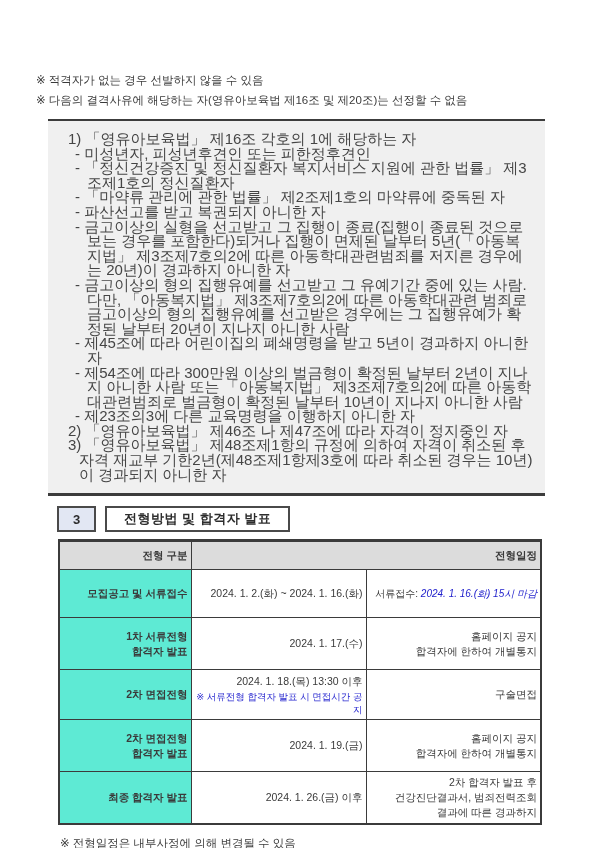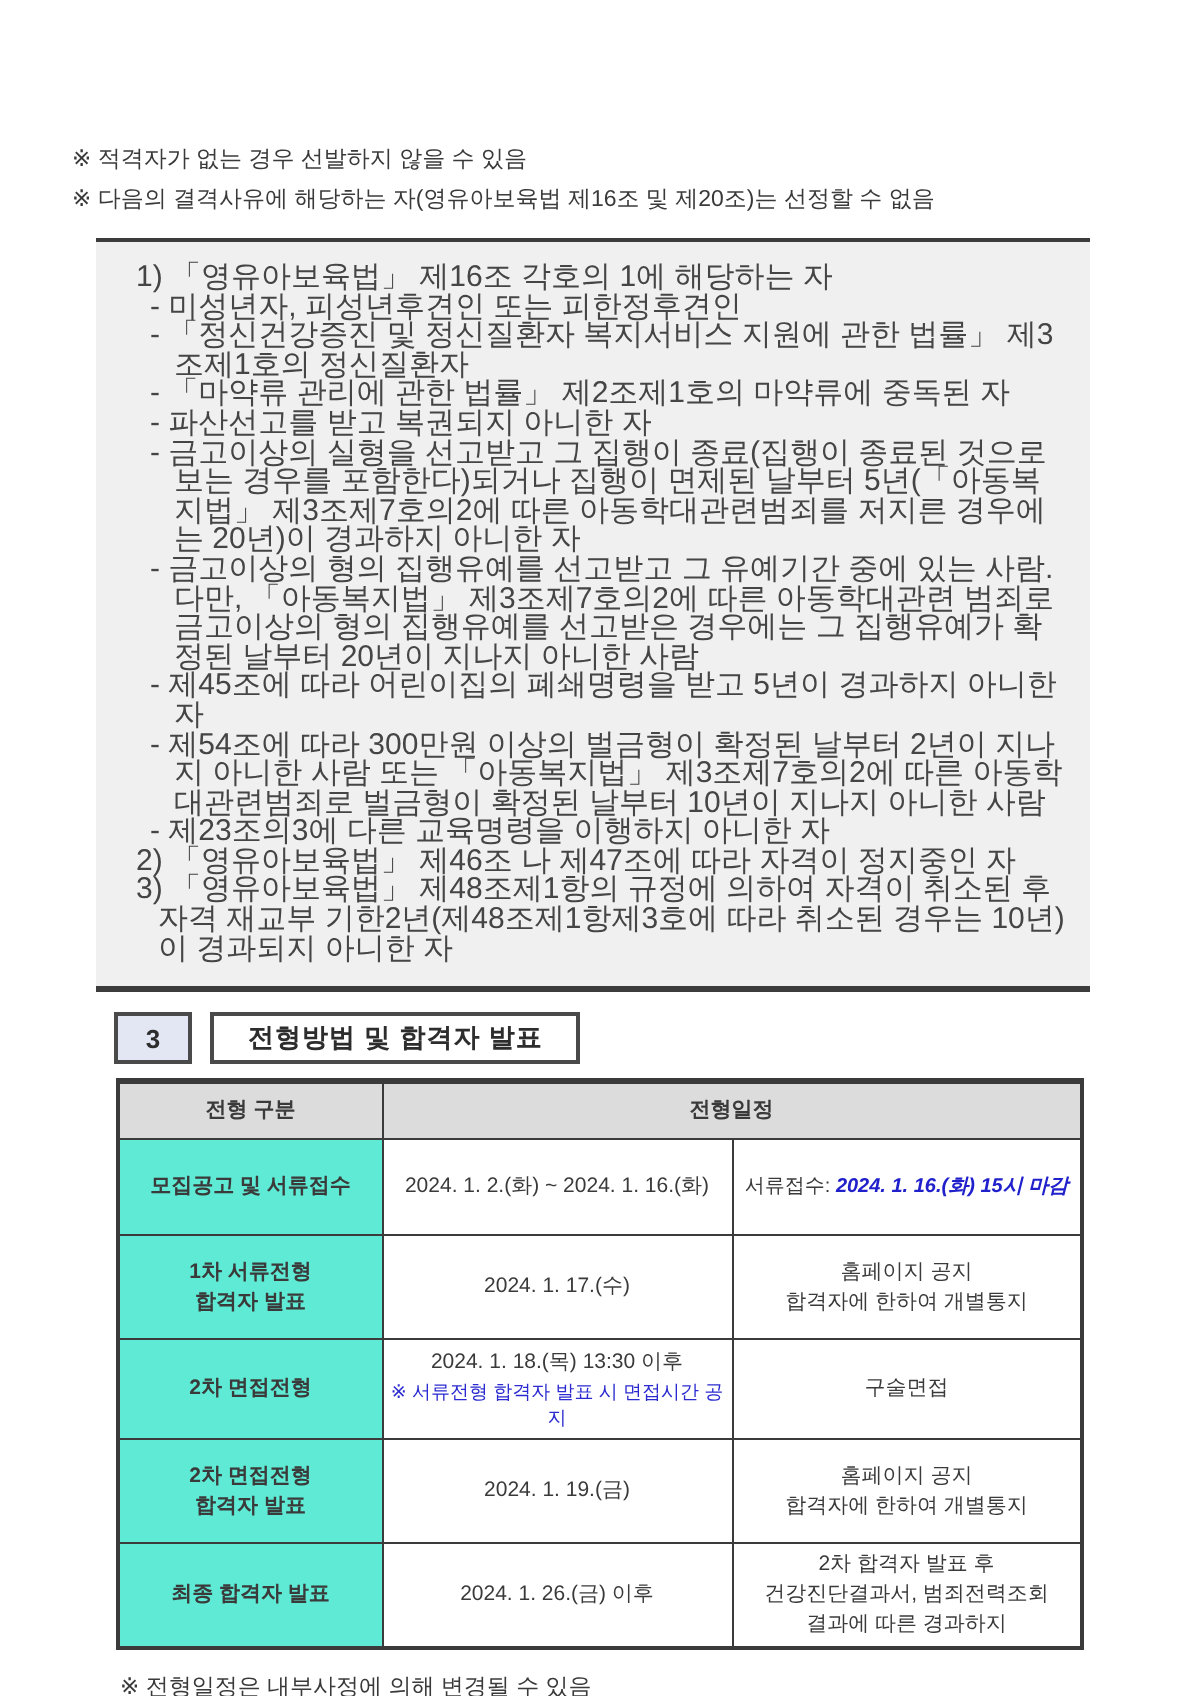--- a/index.html
+++ b/index.html
@@ -47,32 +47,32 @@
     margin: 7px 0 0 58px;
     width: 482px;
     border-collapse: collapse;
     table-layout: fixed;
     border: 2px solid #3b3b3b;
     border-top-width: 3px;
     border-bottom-width: 2.5px;
   }
   table.schedule td {
     border: 1.5px solid #3b3b3b;
-    text-align: center; vertical-align: middle;
+    text-align: right; vertical-align: middle;
     font-size: 10.5px; line-height: 15px; color: #3a3a3a;
     padding: 2px 3px;
   }
   td.hdr { background: #dcdcdc; font-weight: bold; font-size: 11.5px; height: 29px; color: #2f2f2f; }
   td.cat { background: #5eead4; font-weight: bold; font-size: 11.5px; color: #2f2f2f; }
   tr.r1 td { height: 48px; }
   tr.r2 td { height: 52px; }
   tr.r3 td { height: 50px; }
   tr.r4 td { height: 52px; }
   tr.r5 td { height: 52px; }
-  .blue-strong { color: #2121cc; font-weight: bold; font-style: italic; }
+  .blue-strong { color: #2121cc; font-weight: normal; font-style: italic; }
   .blue-note { color: #2a2ad0; font-size: 9.5px; line-height: 13px; display: block; margin-top: 1px; }
   .cell-note { font-size: 10px; white-space: nowrap; }
 
   
   .footer-note { margin: 11px 0 16px 60px; font-size: 11.5px; color: #3a3a3a; }
 </style>
 </head>
 <body>
 
 <div class="page">

